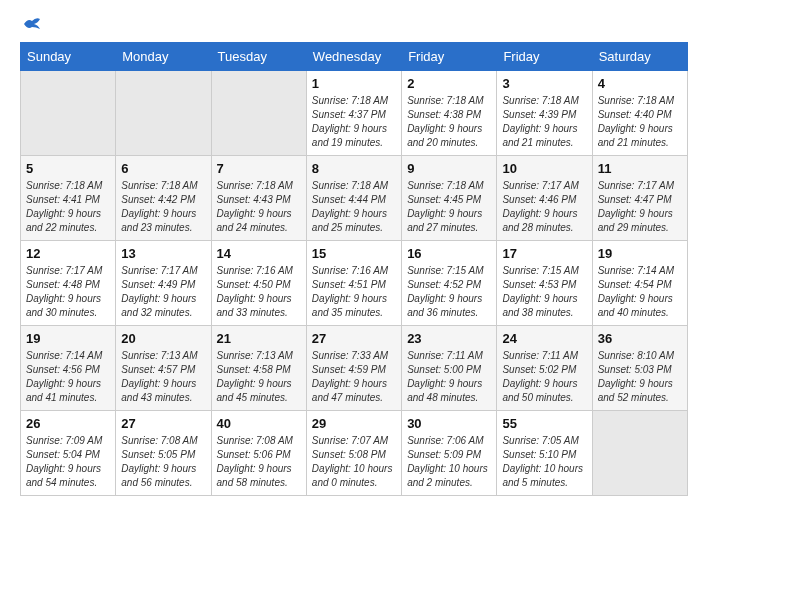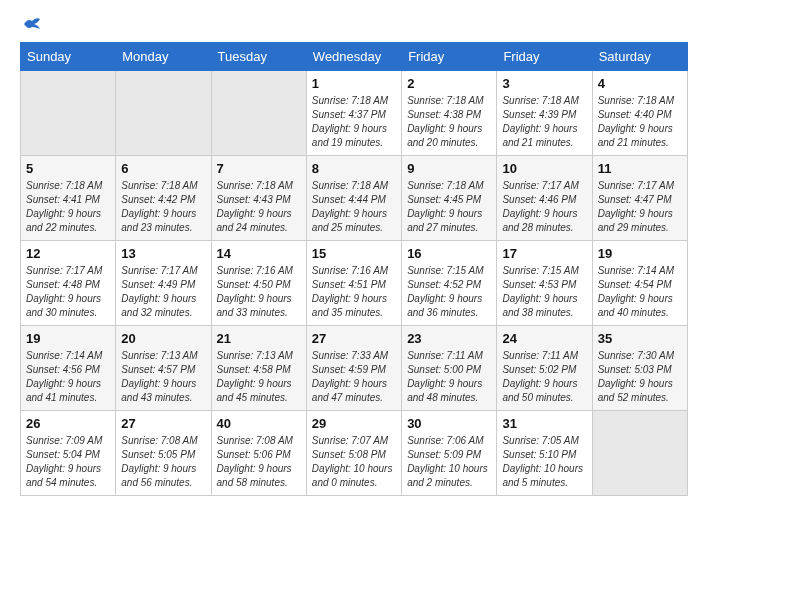--- a/index.html
+++ b/index.html
@@ -307,22 +307,22 @@
 and 48 minutes.</div>
           </td>
           <td>
             <div class="day-number">24</div>
             <div class="day-info" style="white-space: pre-line;">Sunrise: 7:11 AM
 Sunset: 5:02 PM
 Daylight: 9 hours
 and 50 minutes.</div>
           </td>
           <td>
-            <div class="day-number">35</div>
-            <div class="day-info" style="white-space: pre-line;">Sunrise: 7:30 AM
+            <div class="day-number">36</div>
+            <div class="day-info" style="white-space: pre-line;">Sunrise: 8:10 AM
 Sunset: 5:03 PM
 Daylight: 9 hours
 and 52 minutes.</div>
           </td>
         </tr>
         <tr>
           <td>
             <div class="day-number">26</div>
             <div class="day-info" style="white-space: pre-line;">Sunrise: 7:09 AM
 Sunset: 5:04 PM
@@ -351,21 +351,21 @@
 and 0 minutes.</div>
           </td>
           <td>
             <div class="day-number">30</div>
             <div class="day-info" style="white-space: pre-line;">Sunrise: 7:06 AM
 Sunset: 5:09 PM
 Daylight: 10 hours
 and 2 minutes.</div>
           </td>
           <td>
-            <div class="day-number">31</div>
+            <div class="day-number">55</div>
             <div class="day-info" style="white-space: pre-line;">Sunrise: 7:05 AM
 Sunset: 5:10 PM
 Daylight: 10 hours
 and 5 minutes.</div>
           </td>
           <td class="empty-cell"></td>
         </tr>
       </tbody>
   </table>
 </div>

